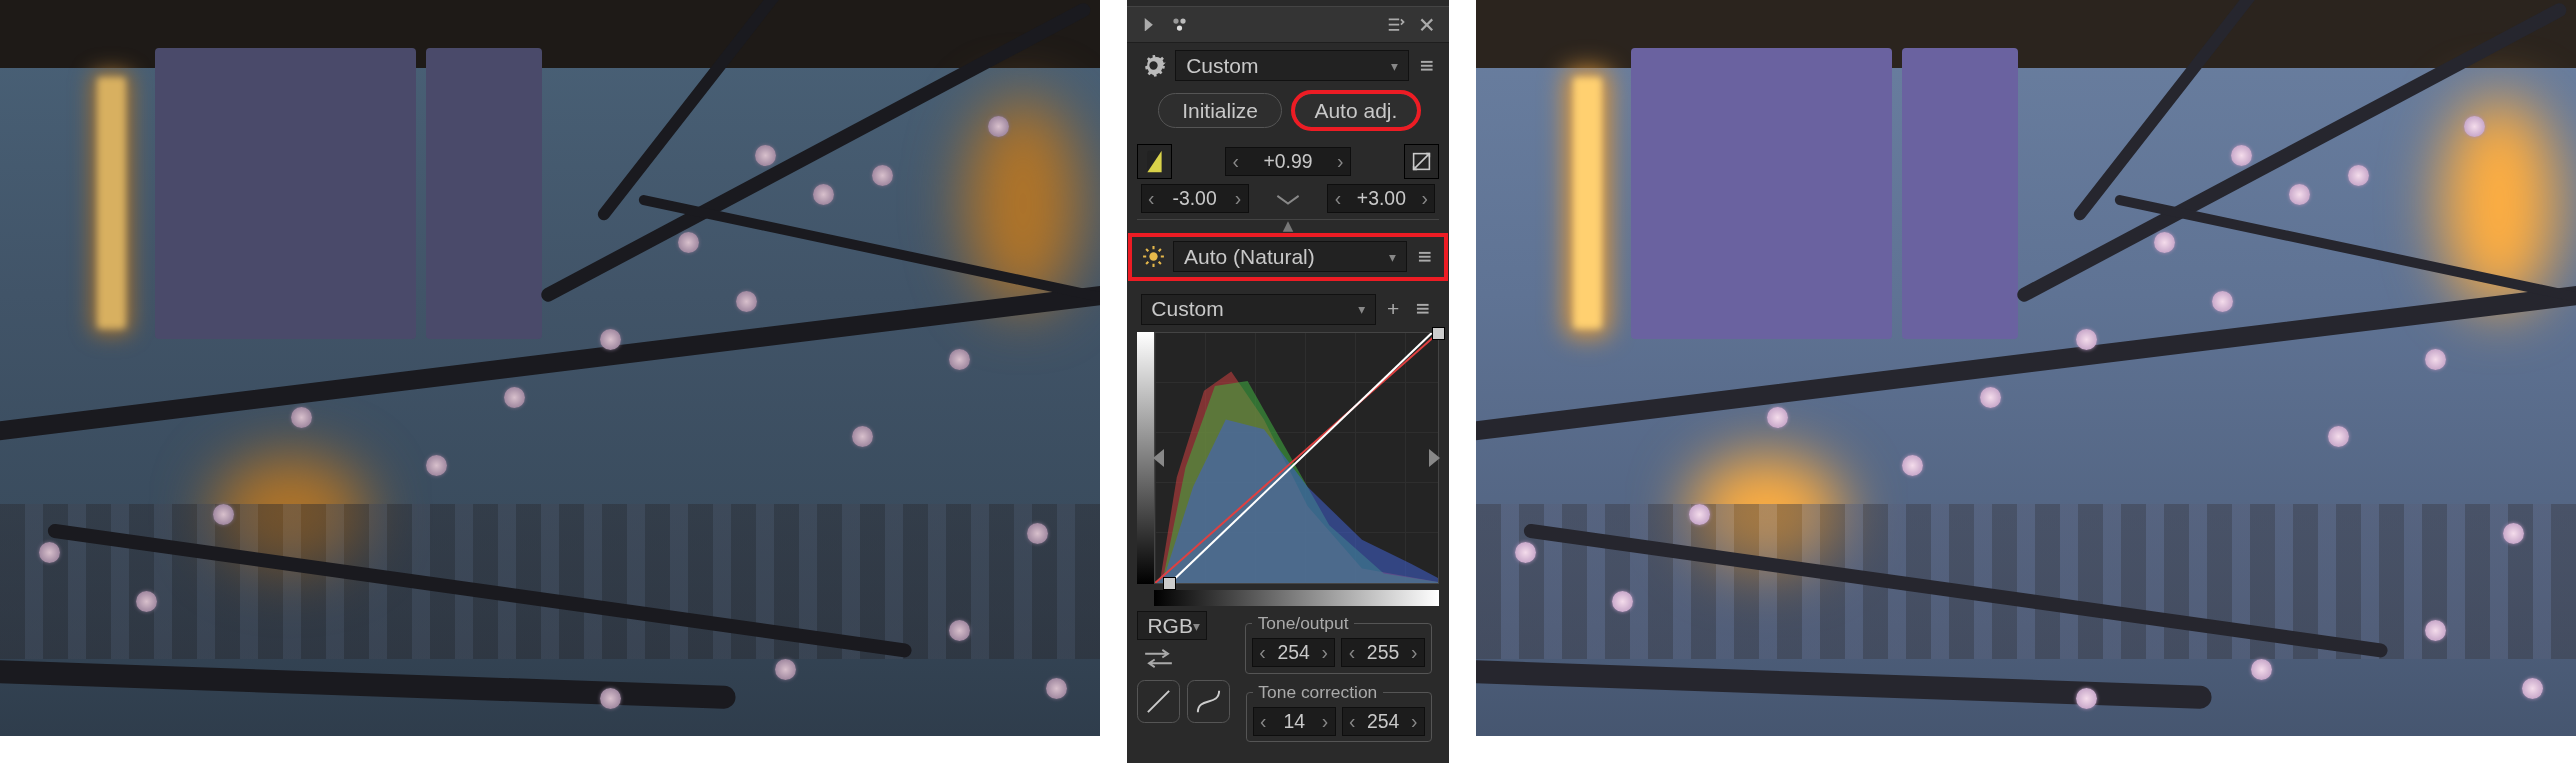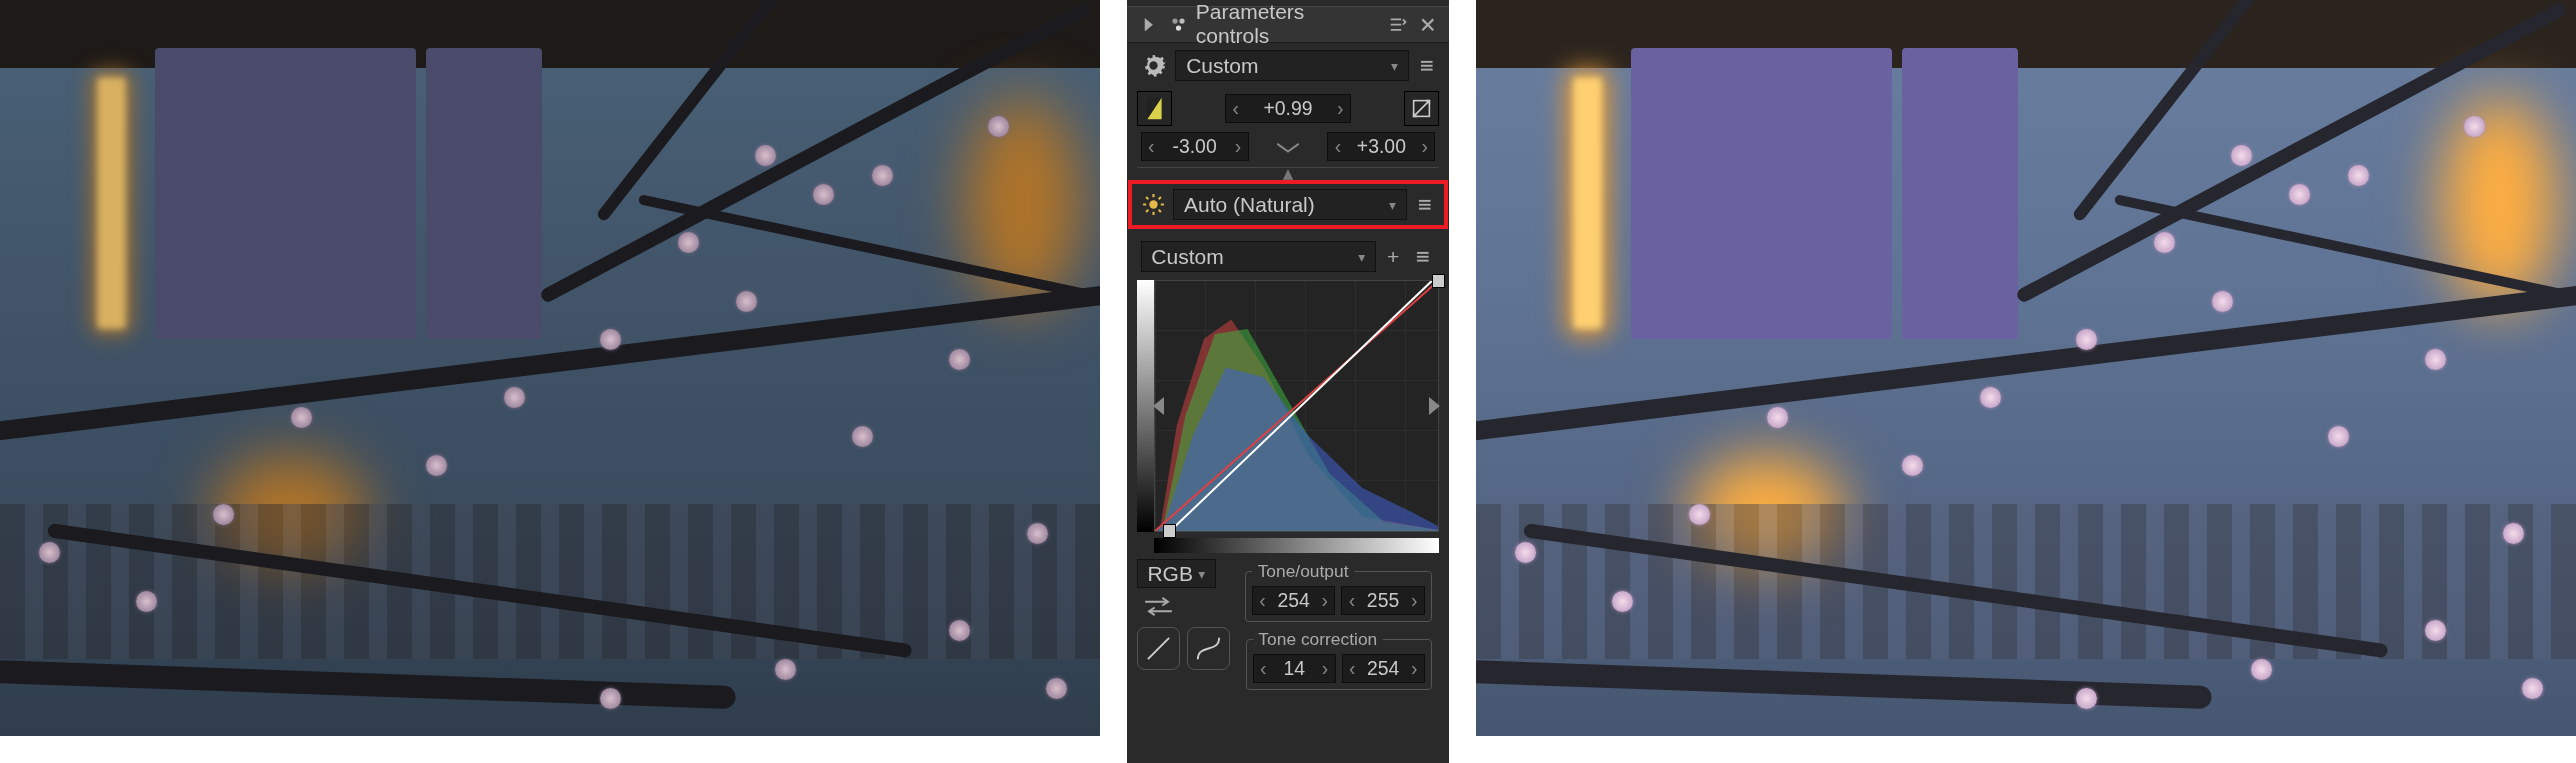--- a/index.html
+++ b/index.html
@@ -157,21 +157,20 @@
           <path d="M2 0 L8 5 L2 10 Z" fill="#aaa"></path>
         </svg>
     </span>
     <span class="icon">
       <svg width="21" height="21" viewBox="0 0 24 24">
           <circle cx="8" cy="8" r="3" fill="#999"></circle>
           <circle cx="16" cy="8" r="3" fill="#bbb"></circle>
           <circle cx="12" cy="16" r="3" fill="#ddd"></circle>
         </svg>
     </span>
-    <span>Parameters controls</span>
     <span class="spacer"></span>
     <span class="icon">
       <svg width="17.4" height="17.4" viewBox="0 0 20 20">
           <path d="M2 4h12M2 10h12M2 16h12" stroke="#aaa" stroke-width="2"></path>
           <path d="M16 4l3 3-3 3" stroke="#aaa" stroke-width="2" fill="none"></path>
         </svg>
     </span>
     <span class="icon">
       <svg width="13.6" height="13.6" viewBox="0 0 10 10">
           <path d="M1 1L9 9M9 1L1 9" stroke="#aaa" stroke-width="1.6"></path>
@@ -191,20 +190,28 @@
     </div>
     <span class="icon">
       <svg width="15.5" height="15.5" viewBox="0 0 16 16">
           <rect x="2" y="3" width="12" height="2" fill="#aaa"></rect>
           <rect x="2" y="7" width="12" height="2" fill="#aaa"></rect>
           <rect x="2" y="11" width="12" height="2" fill="#aaa"></rect>
         </svg>
     </span>
   </div>
 
+  <div class="row" style="gap:11.6px; padding:7.7px 31px 9.7px">
+    <div class="pillbtn">
+      <span>Initialize</span>
+    </div>
+    <div class="pillbtn hl-red">
+      <span>Auto adj.</span>
+    </div>
+  </div>
 
   <div class="row" style="padding:5.8px 9.7px">
     <div class="iconbox">
       <svg width="25" height="25" viewBox="0 0 28 28">
           <rect x="6" y="2" width="16" height="24" rx="2" fill="#222"></rect>
           <path d="M6 26 L22 2 L22 26 Z" fill="#d9d24a"></path>
         </svg>
     </div>
     <span class="spacer"></span>
     <div class="spinner" style="width:126px">
@@ -299,21 +306,21 @@
       <div class="handle" style="left:7.7px;  bottom:-6.8px"></div>
       <div class="handle" style="right:-6.8px; top:-6.8px"></div>
       <div class="slide-tri left"></div>
       <div class="slide-tri rightt"></div>
     </div>
   </div>
   <div class="grad-black"></div>
 
   <div class="row" style="gap:7.7px; padding:5.8px 9.7px 0; align-items:flex-start">
     <div style="display:flex;flex-direction:column;gap:5.8px">
-      <div class="dropdown" style="width:79px;height:29px">
+      <div class="dropdown" style="width:70px;height:29px">
         <span>RGB</span>
         <span class="caret">▾</span>
       </div>
       <span class="icon" style="width:93px;height:25px;justify-content:flex-start;padding-left:3.9px">
         <svg width="35" height="21" viewBox="0 0 36 22" stroke="#aaa" stroke-width="2" fill="none">
             <path d="M4 6 h22 M22 2 l6 4 -6 4"></path>
             <path d="M32 16 h-22 M14 12 l-6 4 6 4"></path>
           </svg>
       </span>
     </div>

